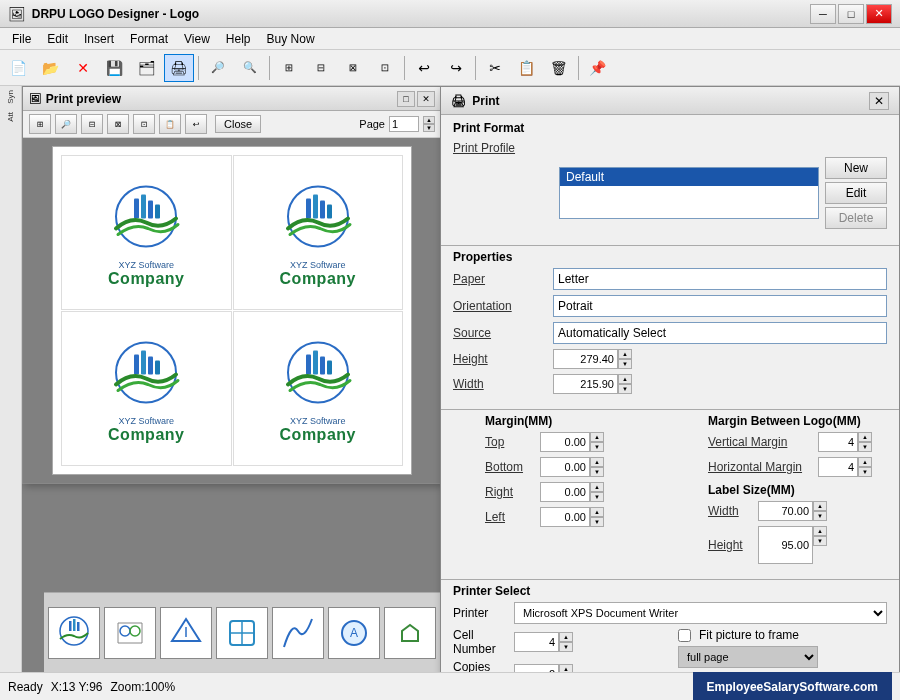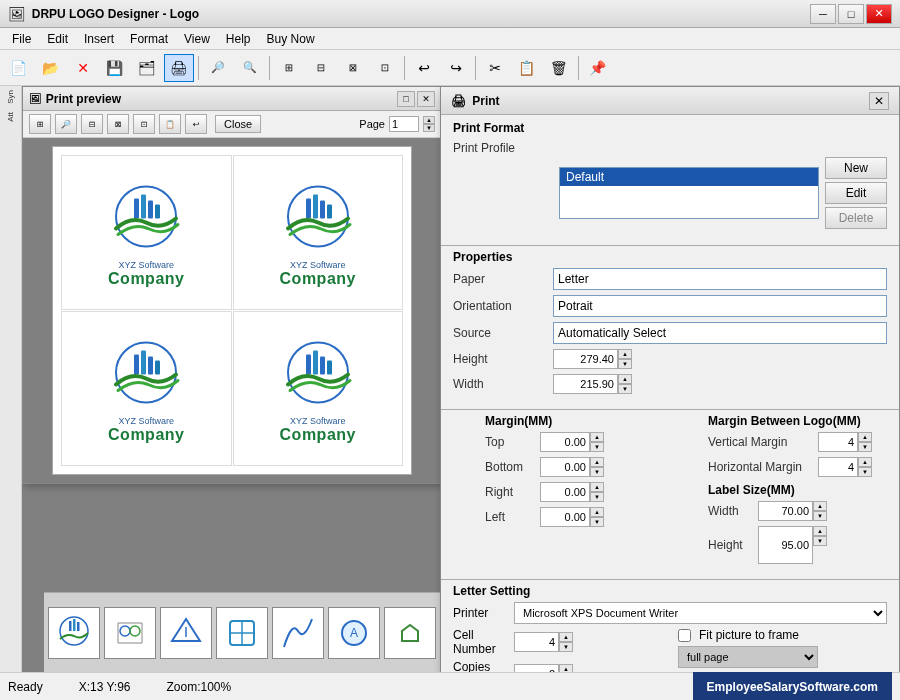--- a/index.html
+++ b/index.html
@@ -134,21 +134,21 @@
       display: flex; align-items: center; justify-content: space-between;
       padding: 5px 10px; height: 28px;
     }
     .pd-title { font-size: 13px; font-weight: bold; display: flex; align-items: center; gap: 6px; }
     .pd-close-btn { width: 20px; height: 18px; border: 1px solid #aaa; background: #e0e0e0; display: flex; align-items: center; justify-content: center; cursor: pointer; }
 
     .pd-section { padding: 6px 12px; }
     .pd-section-title { font-weight: bold; font-size: 12px; margin-bottom: 6px; }
 
     .pd-row { display: flex; align-items: center; margin-bottom: 5px; }
-    .pd-label { width: 100px; font-size: 12px; color: #333; }
+    .pd-label { width: 100px; font-size: 12px; color: #333; text-decoration: underline; }
     .pd-input { flex: 1; height: 22px; border: 1px solid #7a9cc0; background: white; padding: 0 4px; font-size: 12px; }
 
     .pd-btn {
       width: 62px; height: 22px; border: 1px solid #aaa;
       background: linear-gradient(to bottom, #f8f8f8, #ddd);
       cursor: pointer; font-size: 12px;
     }
 
     .pd-divider { border: none; border-top: 1px solid #aaa; margin: 4px 0; }
 
@@ -568,21 +568,21 @@
                 </div>
             </div>
           </div>
         </div>
       </div>
     </div>
 
     <hr class="pd-divider">
 
     <div class="pd-printer">
-      <div class="pd-printer-title">Letter Setting</div>
+      <div class="pd-printer-title">Printer Select</div>
       <div class="pd-printer-row">
         <span class="pd-printer-label">Printer</span>
         <select class="pd-printer-select" style="flex:1;">
           <option>Microsoft XPS Document Writer</option>
         </select>
       </div>
 
       <div style="display:flex;gap:16px;align-items:flex-start;">
 
         <div style="flex:1;">
@@ -630,21 +630,21 @@
           </div>
         </div>
       </div>
     </div>
 
   </div>
 
 </div>
 
 <div style="position:absolute;bottom:0;left:0;right:0;height:28px;background:#f0f0f0;border-top:1px solid #ccc;display:flex;align-items:center;justify-content:space-between;padding:0 8px;">
-  <div style="display:flex;gap:36px;align-items:center;">
+  <div style="display:flex;gap:8px;align-items:center;">
     <span>Ready</span>
     <span>X:13  Y:96</span>
     <span>Zoom:100%</span>
   </div>
   <div style="background:#1a3a7a;color:white;padding:8px 14px;font-size:12px;font-weight:bold;">
     <span>EmployeeSalarySoftware.com</span>
   </div>
 </div>
 
 </body></html>

